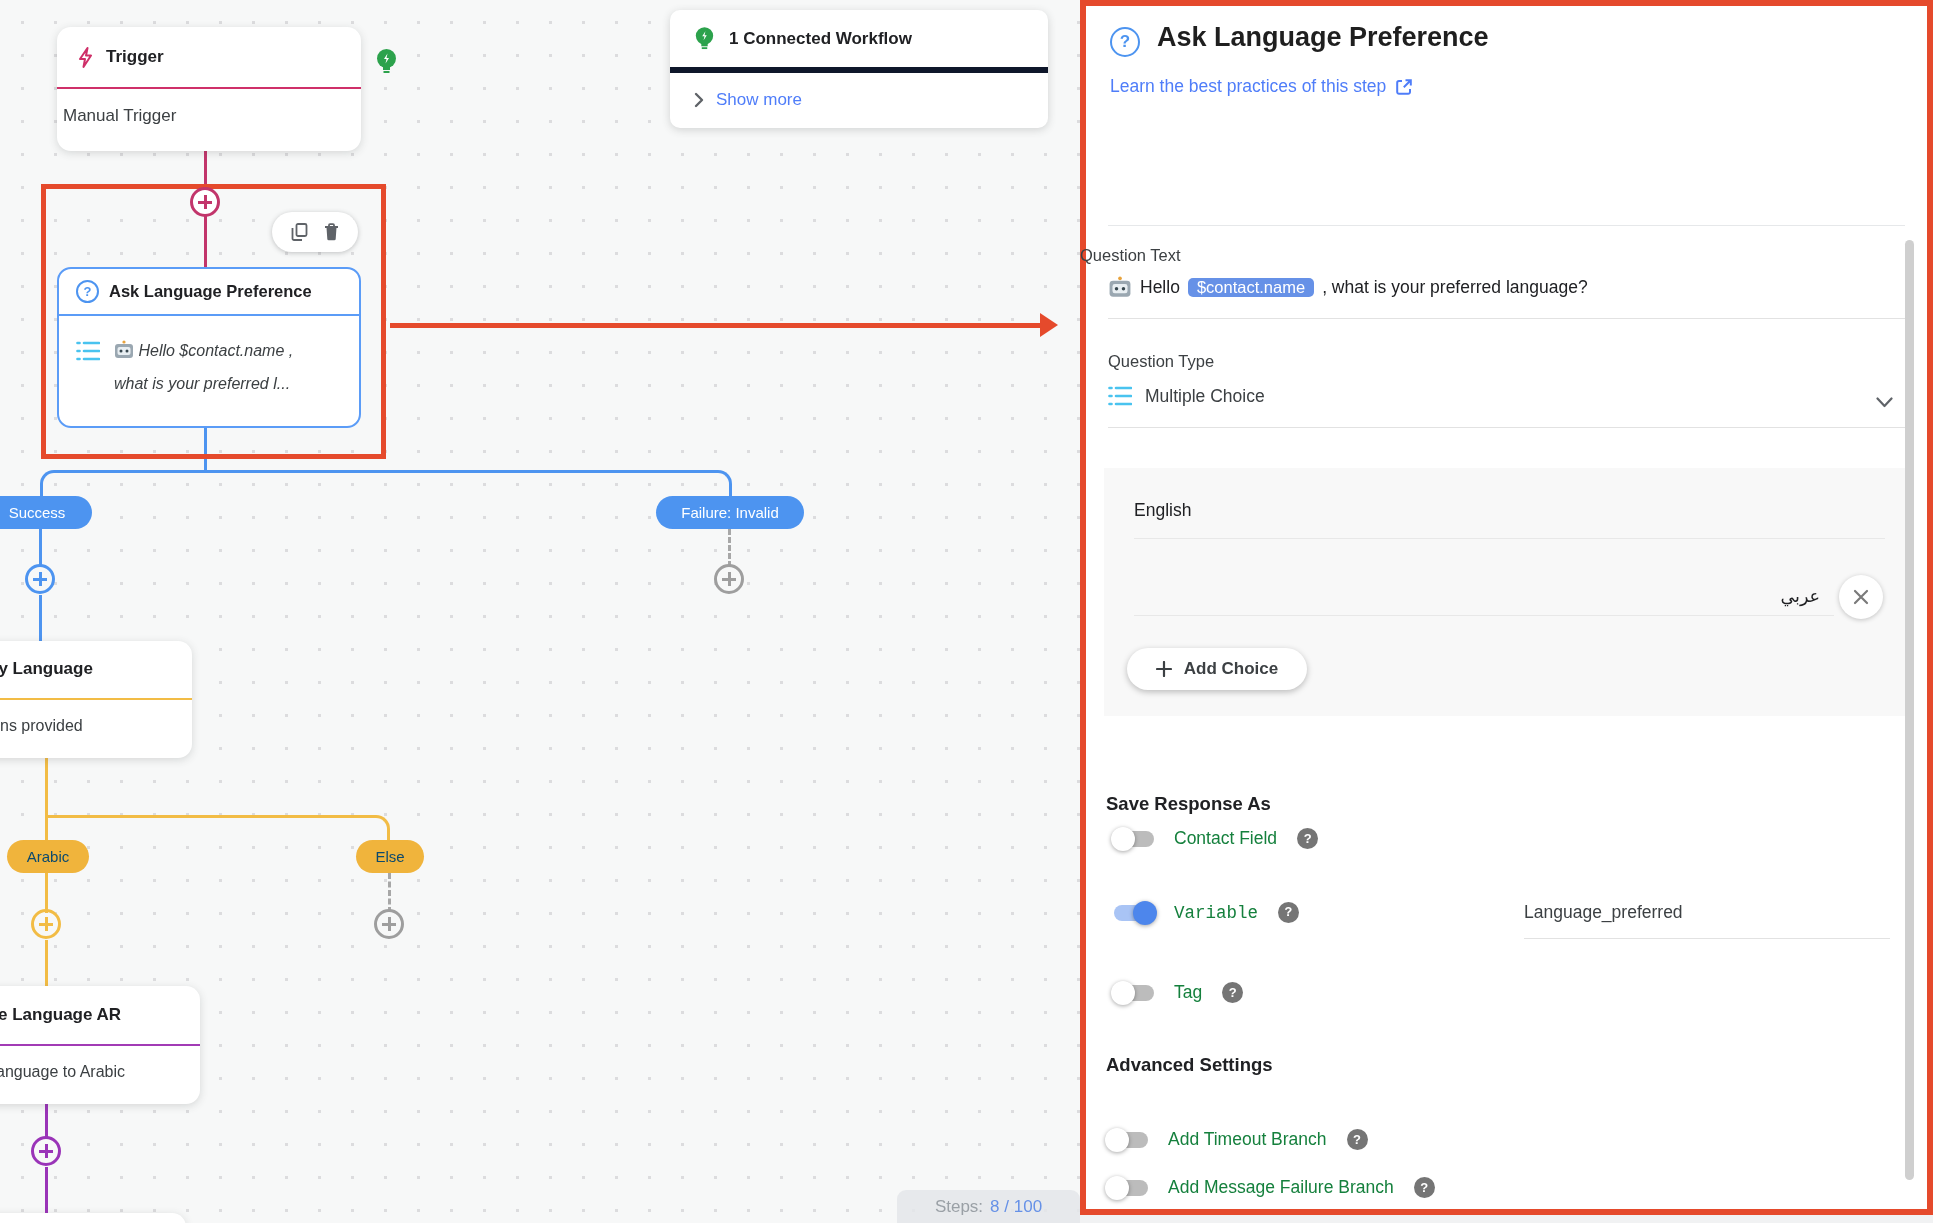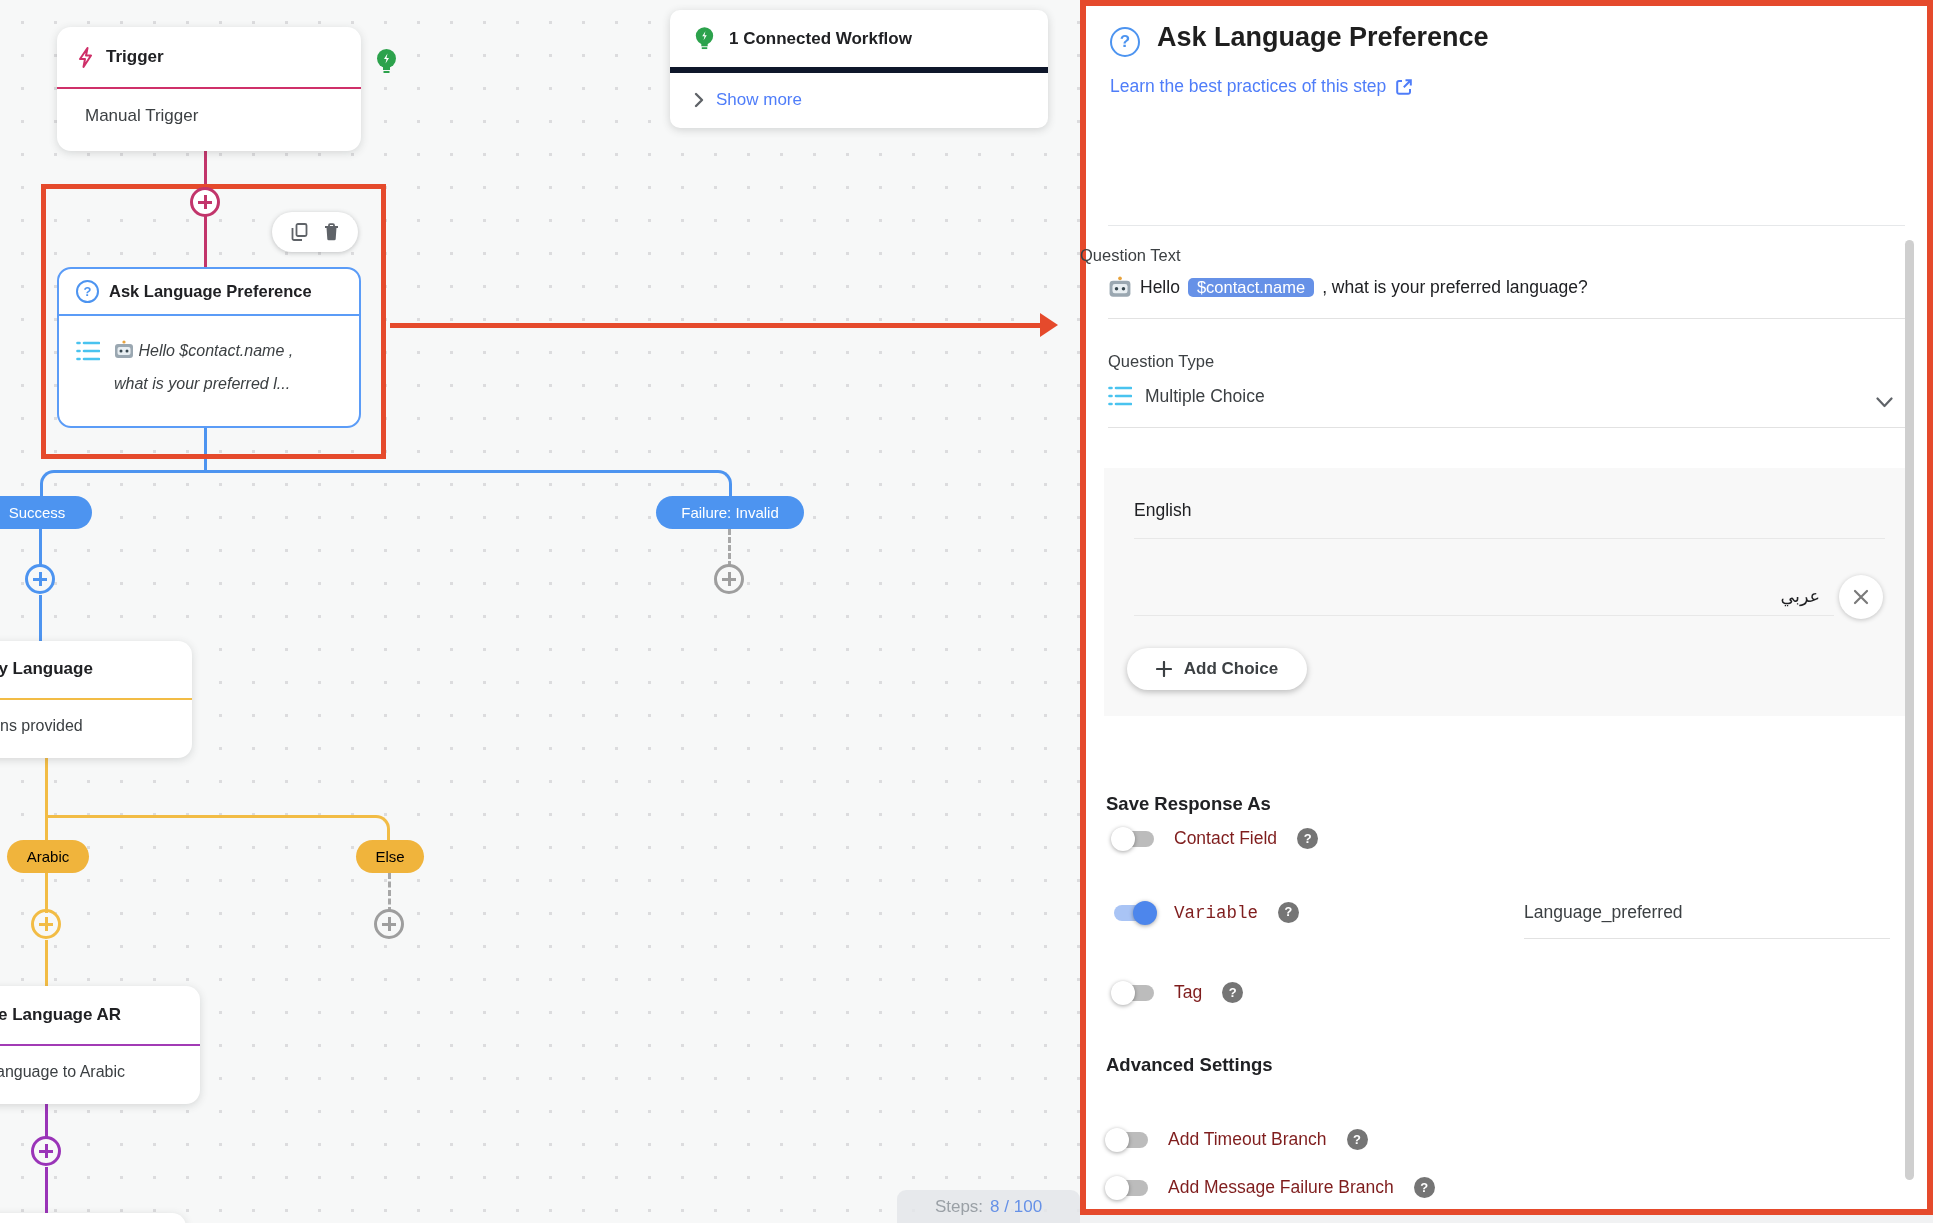--- a/index.html
+++ b/index.html
@@ -13,21 +13,21 @@
             background-image:radial-gradient(#dcdcde 1.6px, transparent 1.6px);
             background-size:33px 33px; background-position:6px 6px; overflow:hidden; }
   .node { position:absolute; background:#fff; border-radius:14px;
           box-shadow:0 2px 8px rgba(60,64,67,.18); }
   .node-header { display:flex; align-items:center; gap:12px; padding:0 20px;
                  font-weight:bold; font-size:17px; color:#202124; }
   .node-body { font-size:16px; color:#3c4043; }
   .pill { position:absolute; height:33px; border-radius:17px; display:flex;
           align-items:center; justify-content:center; font-size:15px; }
   .pill.blue { background:#4d94f0; color:#fff; }
-  .pill.amber { background:#f0b43c; color:#000000; }
+  .pill.amber { background:#f0b43c; color:#0c4a6e; }
   .vline { position:absolute; width:3px; }
   .dashline { position:absolute; width:0; border-left:3px dashed #a7a7a7; }
   .plusc { position:absolute; width:30px; height:30px; border-radius:50%;
            background:#f7f8f8; border:3px solid currentColor; }
   .plusc::before { content:""; position:absolute; left:5px; top:10.5px; width:14px; height:3px;
                    background:currentColor; }
   .plusc::after  { content:""; position:absolute; left:10.5px; top:5px; width:3px; height:14px;
                    background:currentColor; }
   .qmark-circle { width:26px; height:26px; border-radius:50%; border:2.5px solid #4d94f0;
                   color:#4d94f0; font-size:15px; font-weight:bold; display:flex;
@@ -72,21 +72,21 @@
   .chip { background:#6691e7; color:#fff; border-radius:5px; padding:0 9px; font-size:16.5px; }
   .toggle { position:relative; width:40px; height:16px; border-radius:8px; background:#bcbcbc; }
   .toggle .knob { position:absolute; left:-3px; top:-4px; width:24px; height:24px; border-radius:50%;
                   background:#fff; box-shadow:0 1px 4px rgba(0,0,0,.35); }
   .toggle.on { background:#a9c4f5; }
   .toggle.on .knob { left:auto; right:-3px; background:#4d86ec; }
   .help { width:21px; height:21px; border-radius:50%; background:#757575; color:#fff;
           font-size:13px; font-weight:bold; display:flex; align-items:center; justify-content:center; }
   .help::before { content:"?"; }
   .toggle-row { position:absolute; display:flex; align-items:center; gap:20px; }
-  .toggle-label { font-size:17.5px; color:#7f1d1d; }
+  .toggle-label { font-size:17.5px; color:#15803d; }
   .heading { font-size:18.5px; font-weight:bold; color:#202124; }
   #choices-box { position:absolute; left:1104px; top:468px; width:801px; height:248px; background:#f8f8f8; }
   .input-underline { position:absolute; height:1px; background:#e2e2e2; }
   #scroll-thumb { position:absolute; left:1905px; top:240px; width:9px; height:940px;
                   background:#cfcfcf; border-radius:5px; z-index:7; }
 </style>
 </head>
 <body>
 
 <div id="app">
@@ -120,21 +120,21 @@
 
     <div class="node" style="left:57px;top:27px;width:304px;height:124px;">
       <div class="node-header" style="height:62px;border-bottom:2px solid #cf3069;">
         <span style="display:flex;">
           <svg width="17" height="21" viewBox="0 0 17 21">
               <path d="M10.5 1 L3 12 h5 l-1.5 8 L14 8.5 H9 Z" fill="none" stroke="#cf3069" stroke-width="2" stroke-linejoin="round"></path>
             </svg>
         </span>
         <span>Trigger</span>
       </div>
-      <div class="node-body" style="padding:17px 28px;font-size:17px;">Manual Trigger</div>
+      <div class="node-body" style="padding:17px 6px;font-size:17px;">Manual Trigger</div>
     </div>
 
     <span style="position:absolute;left:375px;top:48px;">
       <svg width="23" height="28" viewBox="0 0 23 28">
         <circle cx="11.5" cy="10.5" r="9.5" fill="#2ca24c"></circle>
         <rect x="8" y="19" width="7" height="3" fill="#2ca24c"></rect>
         <rect x="8.5" y="23" width="6" height="2" fill="#2ca24c"></rect>
         <path d="M12.5 5.5 L9 11 h2.5 l-1 4.5 L14 10 h-2.5 Z" fill="#fff"></path>
       </svg>
     </span>

